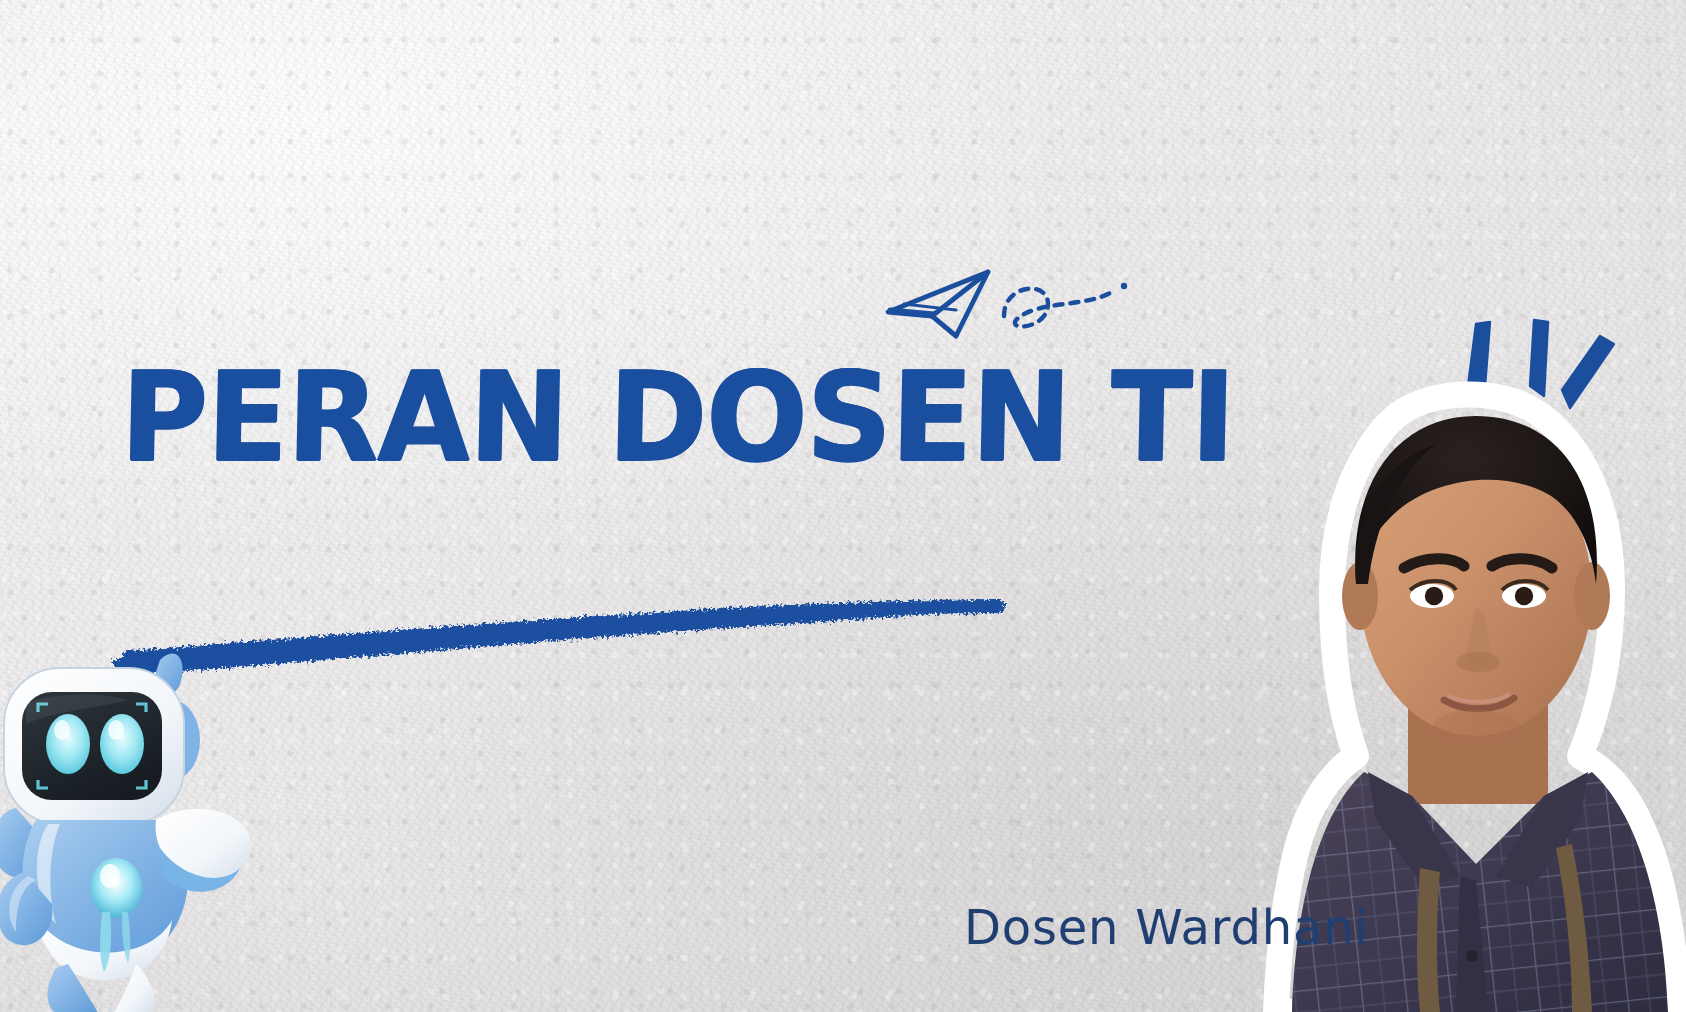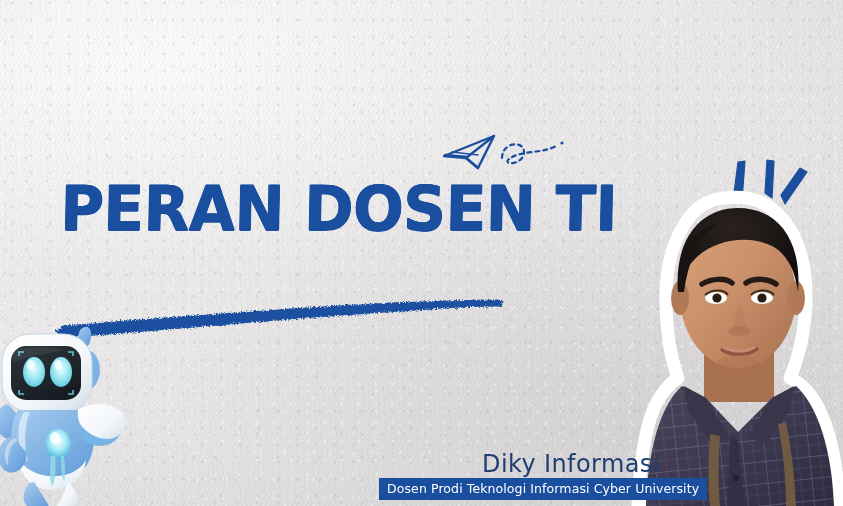--- a/index.html
+++ b/index.html
@@ -331,17 +331,16 @@
 
       <path d="M84 102 C 100 92, 124 96, 130 108 C 136 120, 124 134, 108 132
                C 94 130, 82 118, 84 102 Z" fill="url(#bodyW)"></path>
       <path d="M86 116 C 96 130, 116 136, 126 126 C 120 140, 98 142, 88 130 Z" fill="#79b4e6"></path>
 
       <path d="M34 176 C 28 186, 28 196, 36 200 L 56 200 C 50 190, 44 180, 40 174 Z" fill="url(#blueA)"></path>
       <path d="M76 176 C 84 186, 86 196, 80 200 L 62 200 C 68 190, 72 180, 74 174 Z" fill="url(#bodyW)"></path>
     </svg>
   </div>
 
-  <div id="name">Diky Informasi</div>
-
-  <div id="badge">Dosen Prodi Teknologi Informasi Cyber University</div>
+  <div id="name">Dosen Wardhani</div>
+
 
 </div>
 
 </body></html>

